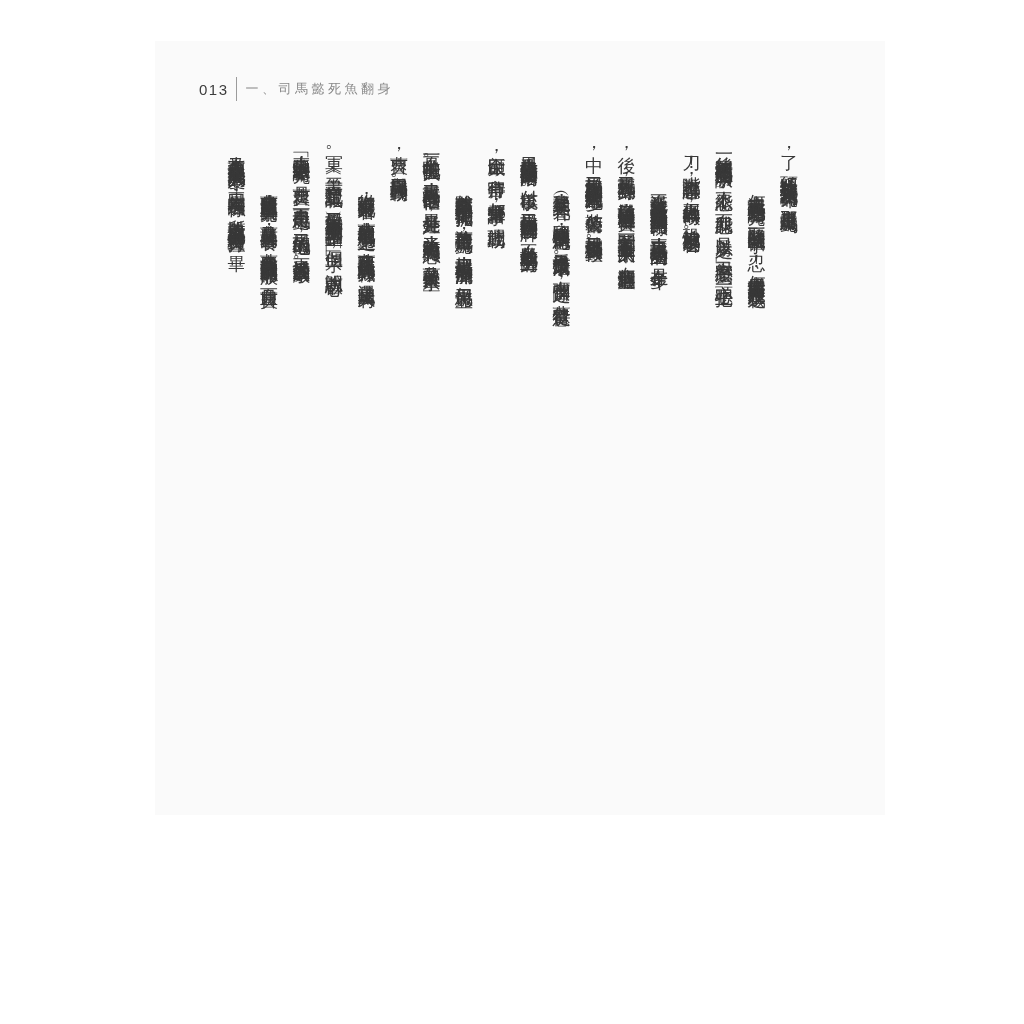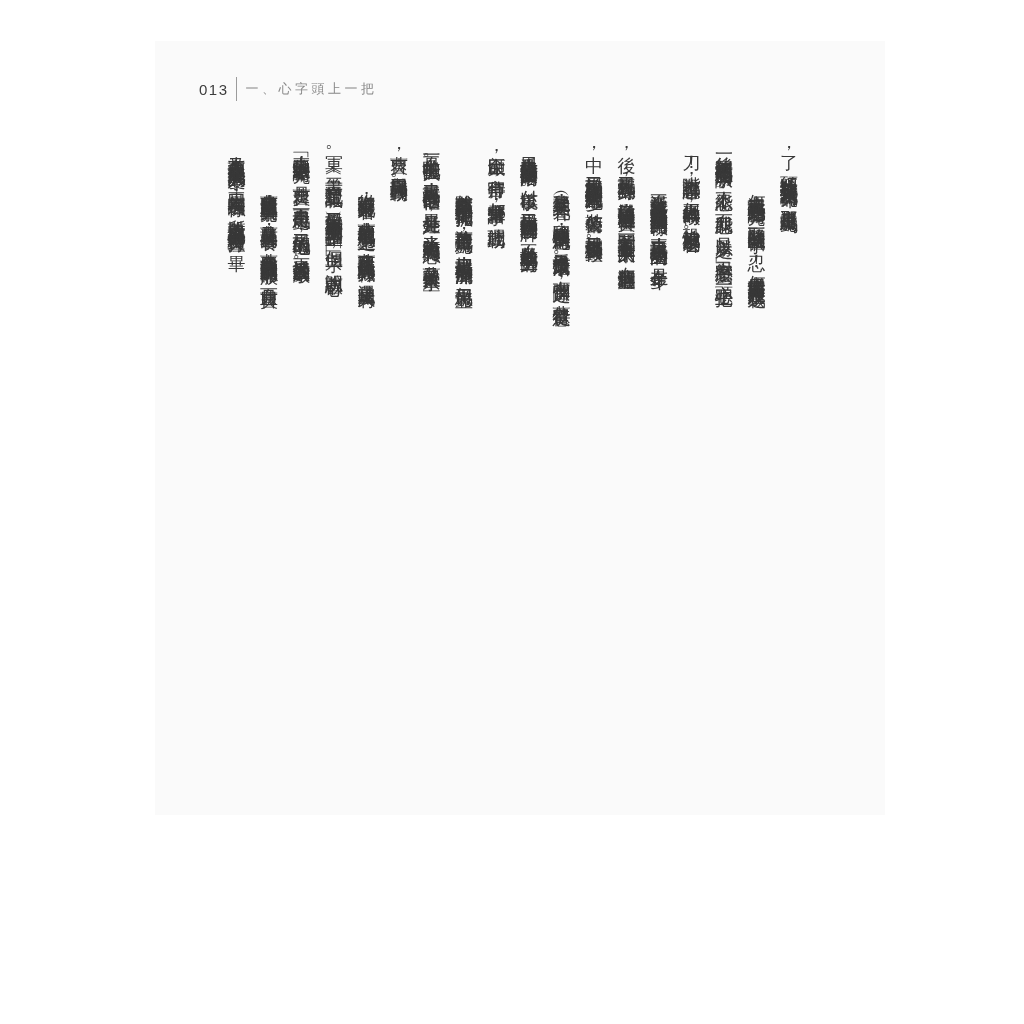--- a/index.html
+++ b/index.html
@@ -62,21 +62,21 @@
   }
 </style>
 </head>
 <body>
 
 <div class="book-page">
 
   <div class="running-head">
     <span class="page-number">013</span>
     <span class="head-divider"></span>
-    <span class="chapter-title">一、心字頭上一把</span>
+    <span class="chapter-title">一、司馬懿死魚翻身</span>
   </div>
 
   <div class="text-block">
       <div class="v-col">了，紅頭漲臉地拎著菜刀找諸葛亮玩命，那還是司馬懿嗎？</div>
       <div class="v-col">　　何去非認為司馬懿能剋死諸葛亮，取勝的關鍵就一個字：忍！何去非借用東晉將軍朱序在淝水之戰</div>
       <div class="v-col">後的一句話概括了司馬懿的勝字訣：「人不能忍，而我能忍，是以勝之。」忍字怎麼寫？心字頭上一把</div>
       <div class="v-col">刀！嘴上誰都會說忍，但真正做的時候，恐怕就沒那麼容易了。</div>
       <div class="v-col">　　不過耗死諸葛亮並不算是司馬懿隱忍道路上最閃亮的路標，真正讓司馬懿揚名立萬的，是在十多年</div>
       <div class="v-col">後，司馬懿死魚翻身，一舉掀掉了魏國頭號權臣曹爽，開創了有晉一百五十六年的天下。在這個翻盤過程</div>
       <div class="v-col">中，司馬懿的忍功真正達到了爐火純青的地步，裝傻藝術，被司馬懿發揮到了極致。</div>

